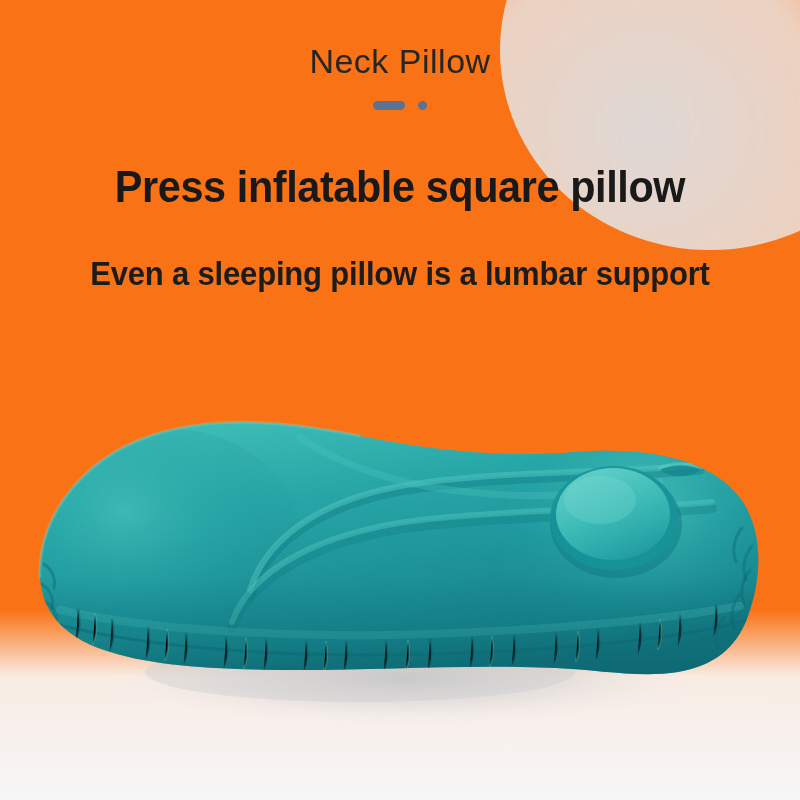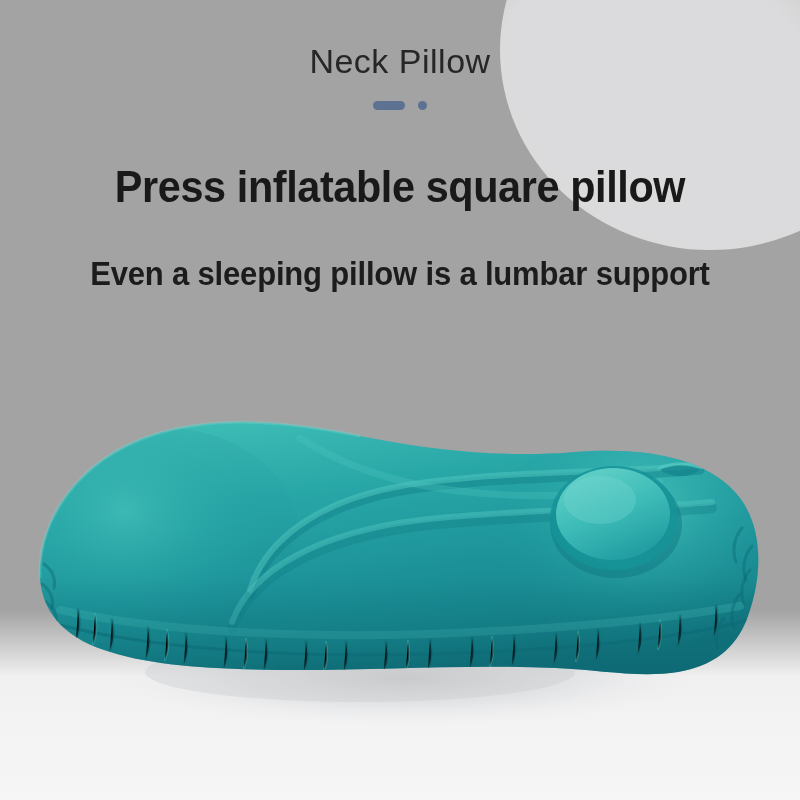--- a/index.html
+++ b/index.html
@@ -9,21 +9,21 @@
   }
   body {
     font-family: "Liberation Sans", sans-serif;
     -webkit-font-smoothing: antialiased;
   }
   #page {
     position: relative;
     width: 800px;
     height: 800px;
     overflow: hidden;
-    background: #a3a3a3;
+    background: #f97316;
   }
 
   
   .bg-blob {
     position: absolute;
     top: -150px;
     right: -120px;
     width: 420px;
     height: 400px;
     border-radius: 50%;

